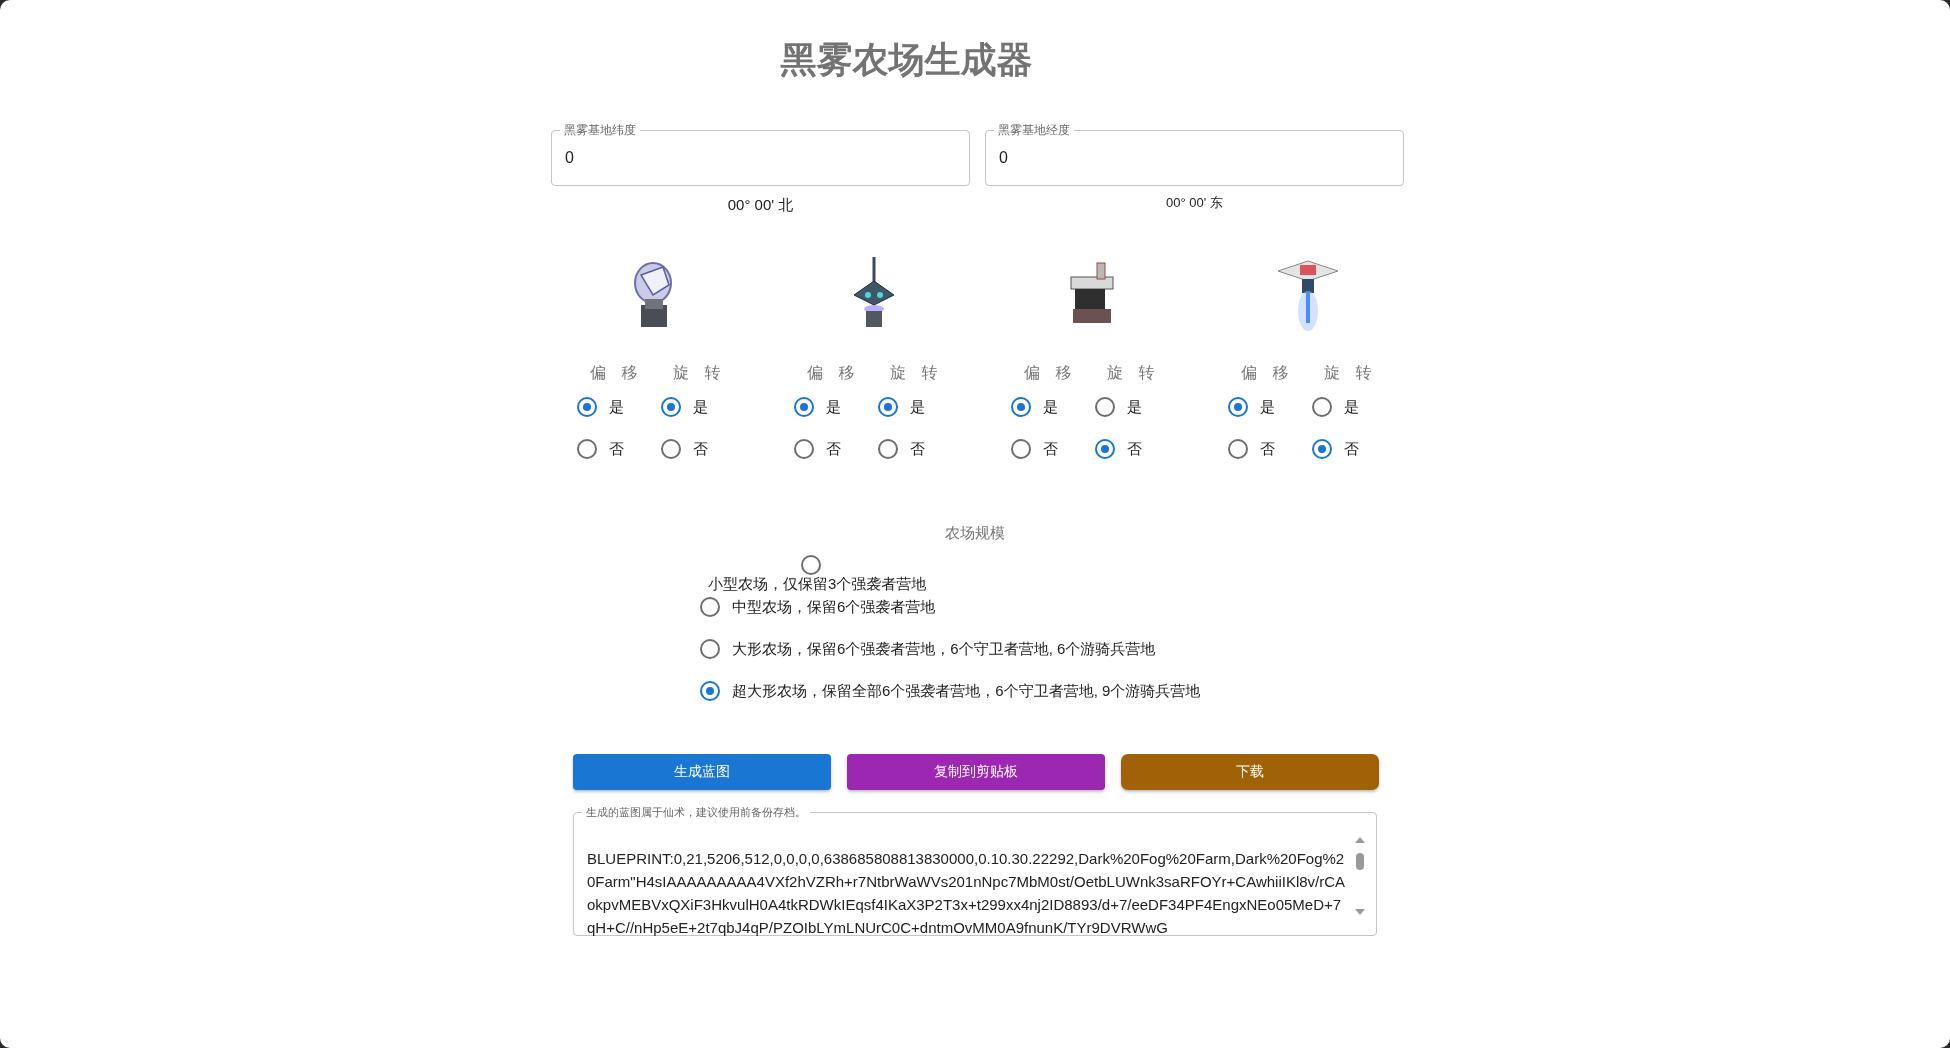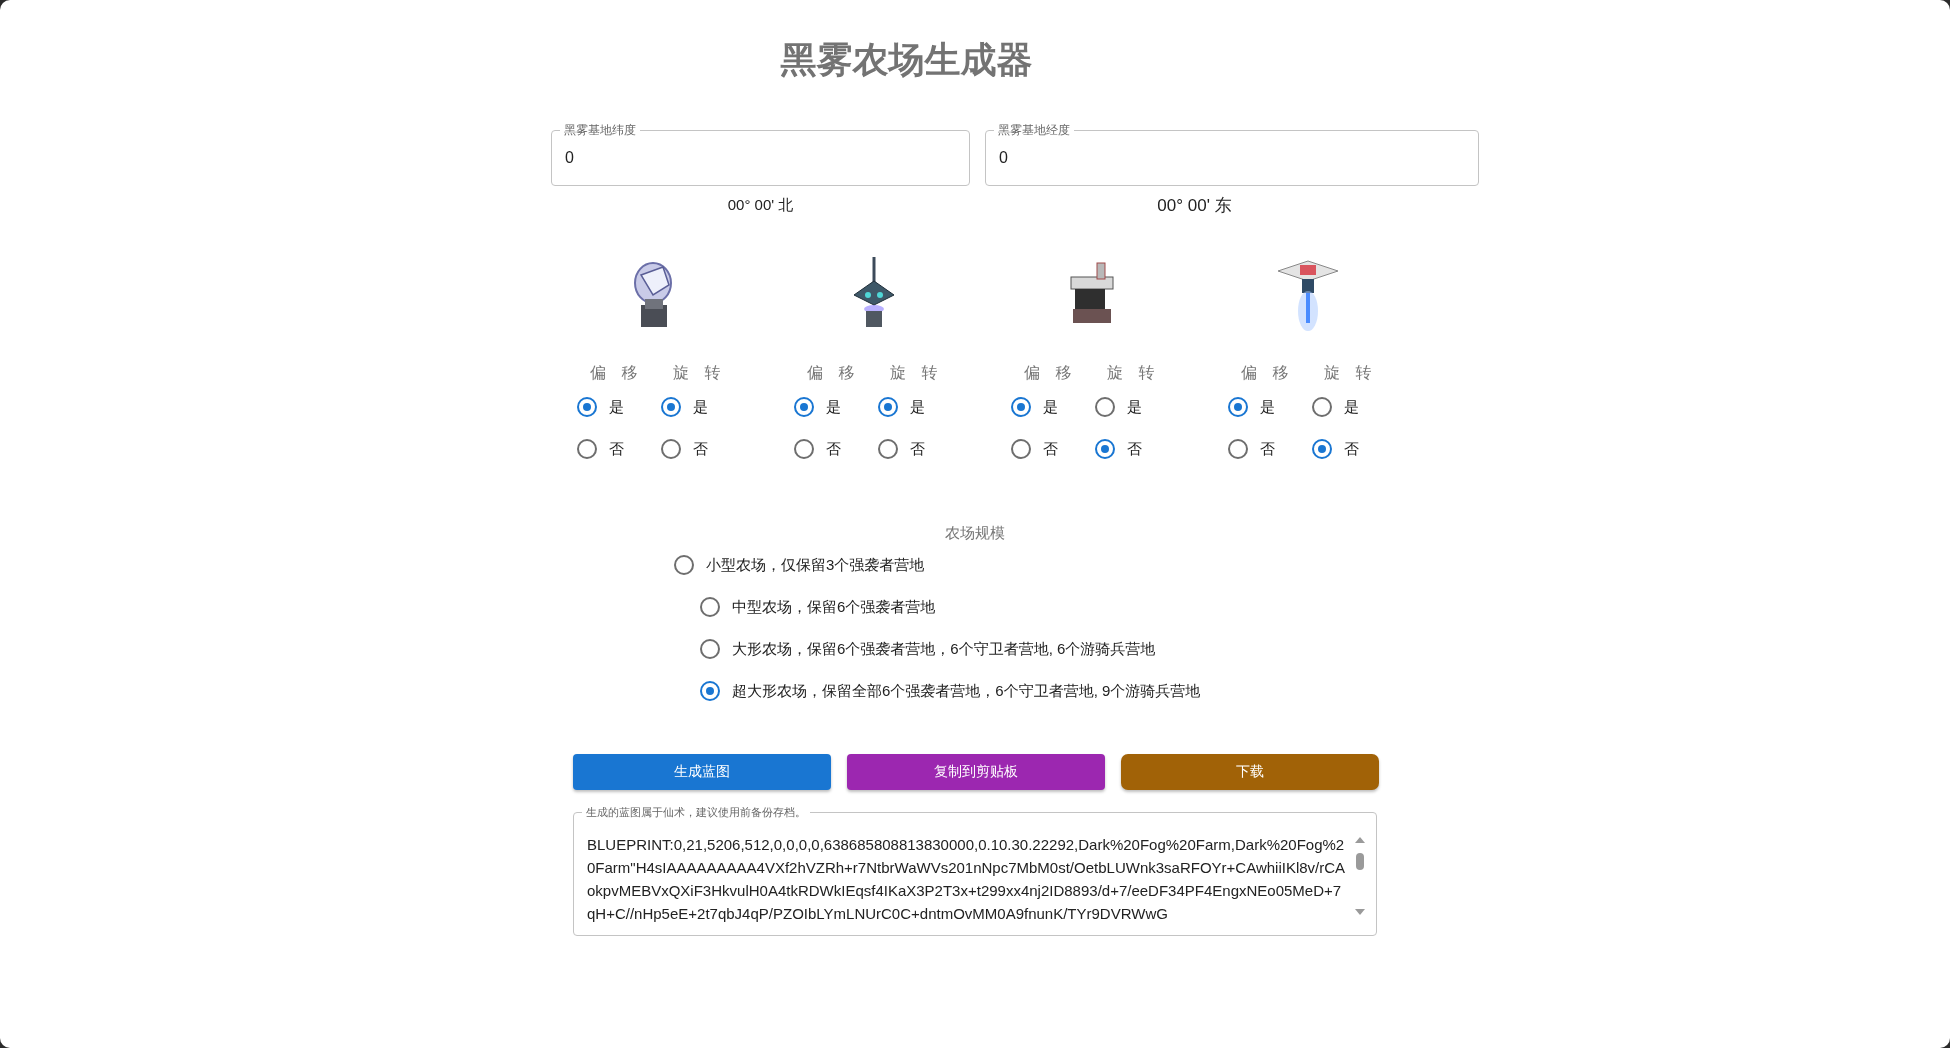--- a/index.html
+++ b/index.html
@@ -67,21 +67,21 @@
   }
   .out {
     position: absolute; left: 573px; top: 812px; width: 804px; height: 124px;
     border: 1px solid #c4c4c4; border-radius: 4px; box-sizing: border-box;
   }
   .out .legend {
     position: absolute; top: -8px; left: 8px; padding: 0 4px; background: #fff;
     font-size: 11px; color: #666; line-height: 14px;
   }
   .out .text {
-    position: absolute; left: 13px; top: 20px; width: 760px; height: 98px;
+    position: absolute; left: 13px; top: 34px; width: 760px; height: 98px;
     font-size: 15px; line-height: 23px; color: #222; overflow: hidden;
     word-break: break-all; white-space: pre-wrap;
   }
   .sb-up, .sb-down {
     position: absolute; left: 781px; width: 0; height: 0;
     border-left: 5px solid transparent; border-right: 5px solid transparent;
   }
   .sb-up { top: 24px; border-bottom: 6px solid #9a9a9a; }
   .sb-down { top: 96px; border-top: 6px solid #9a9a9a; }
   .sb-thumb {
@@ -95,25 +95,25 @@
 <div class="page">
 
   <div class="title">黑雾农场生成器</div>
 
   <div class="field" style="left:551px; top:130px; width:419px;">
     <span class="legend">黑雾基地纬度</span>
     <input type="text" value="0" style="">
   </div>
   <div class="coord" style="left:551px; top:196px; width:419px; font-size:15px;">00° 00' 北</div>
 
-  <div class="field" style="left:985px; top:130px; width:494px;">
+  <div class="field" style="left:985px; top:130px; width:419px;">
     <span class="legend">黑雾基地经度</span>
     <input type="text" value="0" style="">
   </div>
-  <div class="coord" style="left:985px; top:194px; width:419px; font-size:17px;text-align:center;">00° 00' 东</div>
+  <div class="coord" style="left:985px; top:194px; width:419px; font-size:13px;text-align:center;">00° 00' 东</div>
 
   <div class="building" style="left:577px; top:255px; height:210px;">
     <svg class="img" viewBox="0 0 80 80">
       <ellipse cx="40" cy="28" rx="18" ry="20" fill="#c9cbe8" stroke="#6b6fa8" stroke-width="2"></ellipse>
       <path d="M28 20 L50 12 L56 30 L40 40 Z" fill="#eef0fb" stroke="#5a5e96" stroke-width="1.5"></path>
       <rect x="28" y="50" width="26" height="22" fill="#4a4d55"></rect>
       <rect x="32" y="44" width="18" height="10" fill="#70737c"></rect>
     </svg>
     <div class="col-head" style="left:13px; top:108px;">偏 移</div>
     <div class="col-head" style="left:96px; top:108px;">旋 转</div>
@@ -213,21 +213,21 @@
         <span class="circle"></span>
         <span class="lbl">是</span>
       </div>
     <div class="radio checked" style="left:84px; top:184px;">
         <span class="circle"></span>
         <span class="lbl">否</span>
       </div>
   </div>
 
   <div class="scale-title">农场规模</div>
-  <div class="radio" style="left:674px; top:555px;">
+  <div class="radio" style="left:696px; top:555px;flex-direction:column;">
       <span class="circle"></span>
       <span class="lbl">小型农场，仅保留3个强袭者营地</span>
     </div>
   <div class="radio" style="left:700px; top:597px;">
       <span class="circle"></span>
       <span class="lbl">中型农场，保留6个强袭者营地</span>
     </div>
   <div class="radio" style="left:700px; top:639px;">
       <span class="circle"></span>
       <span class="lbl">大形农场，保留6个强袭者营地，6个守卫者营地, 6个游骑兵营地</span>

